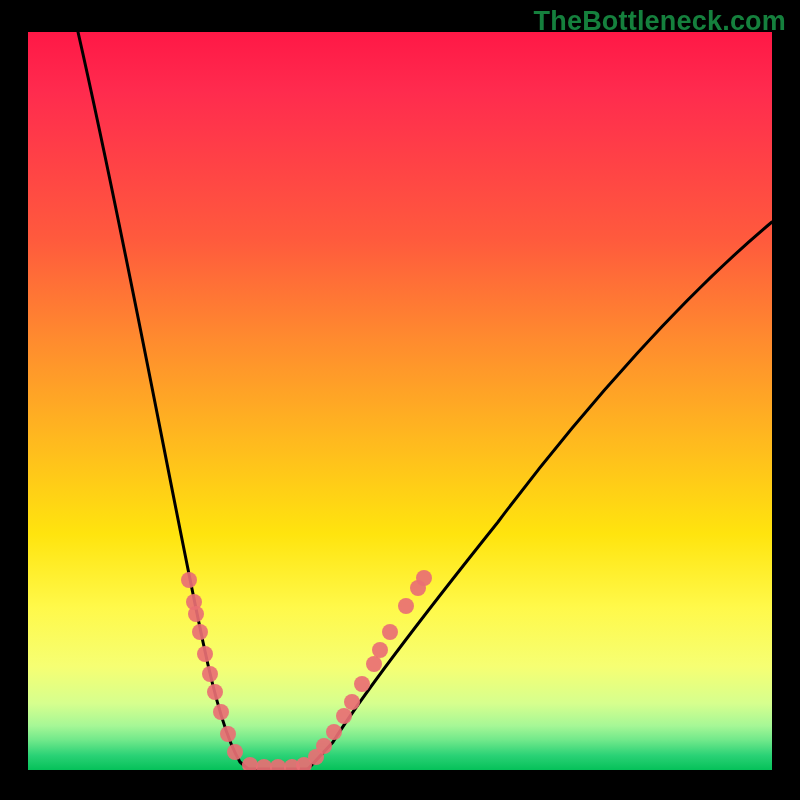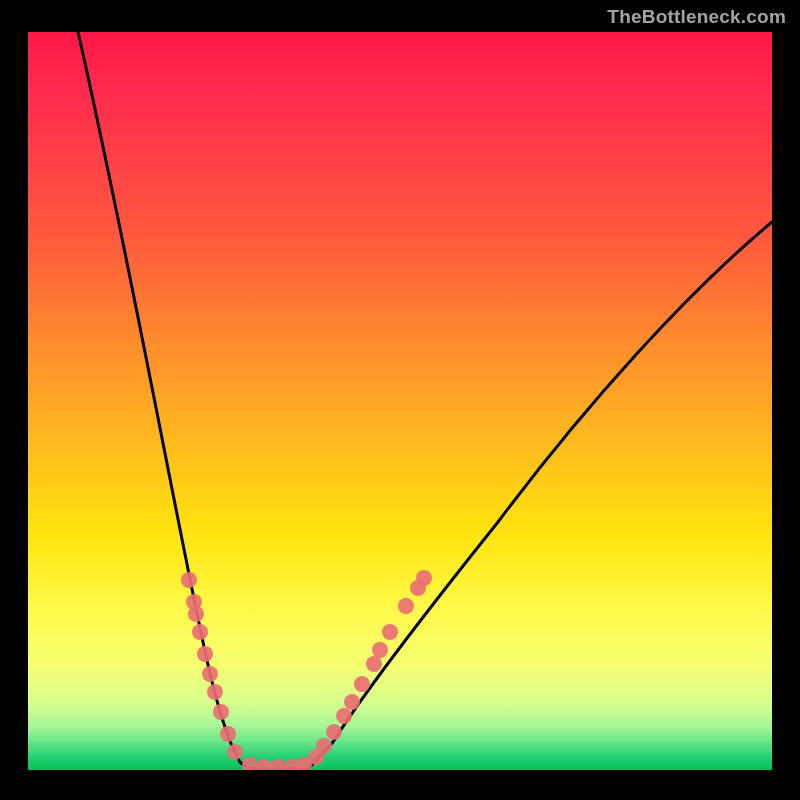--- a/index.html
+++ b/index.html
@@ -14,23 +14,23 @@
     position: relative;
     width: 800px;
     height: 800px;
     background: #000;
   }
   .watermark {
     position: absolute;
     top: 6px;
     right: 14px;
     font-family: Arial, Helvetica, sans-serif;
-    font-size: 19px;
+    font-size: 27px;
     font-weight: 600;
-    color: #a3a3a3;
+    color: #15803d;
     letter-spacing: 0.2px;
     z-index: 10;
   }
   .plot {
     position: absolute;
     left: 28px;
     top: 32px;
     width: 744px;
     height: 738px;
     overflow: hidden;

